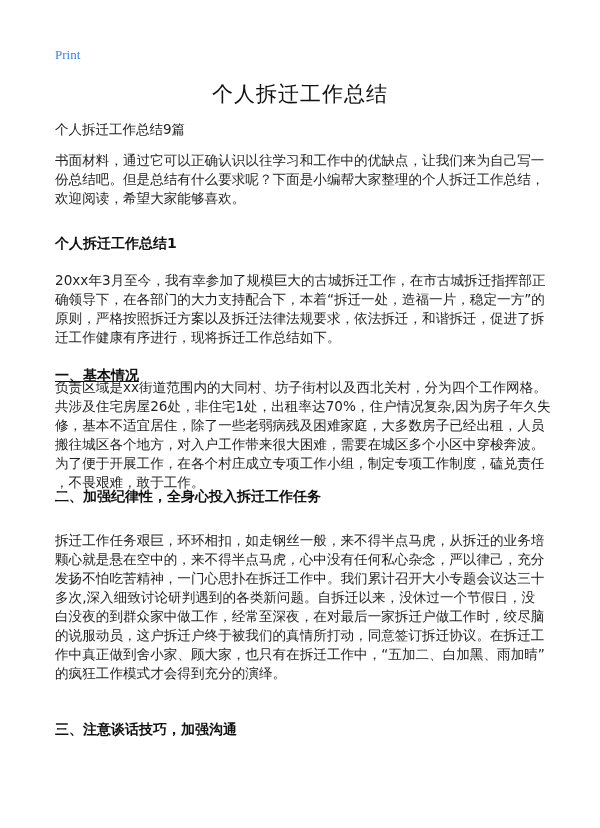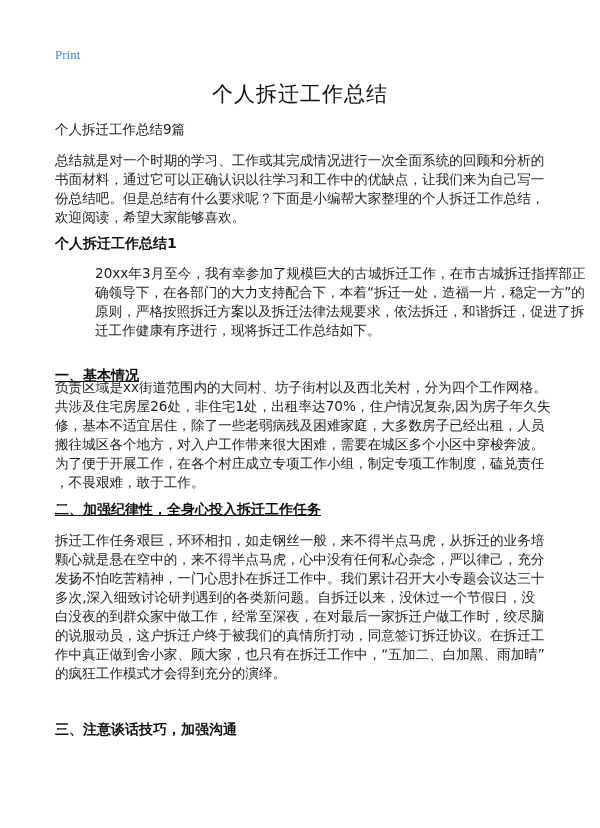--- a/index.html
+++ b/index.html
@@ -17,47 +17,46 @@
 </head>
 <body>
 
 <div class="print">Print</div>
 
 <h1 class="title" style="margin:0;font-weight:normal;">个人拆迁工作总结</h1>
 
 <div class="subtitle">个人拆迁工作总结9篇</div>
 
 <div class="para" style="top:151px;">
-  <span class="ln">总结就是对一个时期的学习、工作或其完成情况进行一次全面系统的回顾和分析的</span>
   <span class="ln">书面材料，通过它可以正确认识以往学习和工作中的优缺点，让我们来为自己写一</span>
   <span class="ln">份总结吧。但是总结有什么要求呢？下面是小编帮大家整理的个人拆迁工作总结，</span>
   <span class="ln">欢迎阅读，希望大家能够喜欢。</span>
 </div>
 
 <div class="h" style="top:235px;">个人拆迁工作总结1</div>
 
-<div class="para" style="top:264px;margin-left:40px;">
+<div class="para" style="top:271px;">
   <span class="ln">20xx年3月至今，我有幸参加了规模巨大的古城拆迁工作，在市古城拆迁指挥部正</span>
   <span class="ln">确领导下，在各部门的大力支持配合下，本着“拆迁一处，造福一片，稳定一方”的</span>
   <span class="ln">原则，严格按照拆迁方案以及拆迁法律法规要求，依法拆迁，和谐拆迁，促进了拆</span>
   <span class="ln">迁工作健康有序进行，现将拆迁工作总结如下。</span>
 </div>
 
 <div class="h" style="top:367px;text-decoration:underline;">一、基本情况</div>
 
 <div class="para" style="top:378px;">
   <span class="ln">负责区域是xx街道范围内的大同村、坊子街村以及西北关村，分为四个工作网格。</span>
   <span class="ln">共涉及住宅房屋26处，非住宅1处，出租率达70%，住户情况复杂,因为房子年久失</span>
   <span class="ln">修，基本不适宜居住，除了一些老弱病残及困难家庭，大多数房子已经出租，人员</span>
   <span class="ln">搬往城区各个地方，对入户工作带来很大困难，需要在城区多个小区中穿梭奔波。</span>
   <span class="ln">为了便于开展工作，在各个村庄成立专项工作小组，制定专项工作制度，磕兑责任</span>
   <span class="ln">，不畏艰难，敢于工作。</span>
 </div>
 
-<div class="h" style="top:501px;text-decoration:underline;">二、加强纪律性，全身心投入拆迁工作任务</div>
+<div class="h" style="top:488px;">二、加强纪律性，全身心投入拆迁工作任务</div>
 
 <div class="para" style="top:531px;">
   <span class="ln">拆迁工作任务艰巨，环环相扣，如走钢丝一般，来不得半点马虎，从拆迁的业务培</span>
   <span class="ln">颗心就是悬在空中的，来不得半点马虎，心中没有任何私心杂念，严以律己，充分</span>
   <span class="ln">发扬不怕吃苦精神，一门心思扑在拆迁工作中。我们累计召开大小专题会议达三十</span>
   <span class="ln">多次,深入细致讨论研判遇到的各类新问题。自拆迁以来，没休过一个节假日，没</span>
   <span class="ln">白没夜的到群众家中做工作，经常至深夜，在对最后一家拆迁户做工作时，绞尽脑</span>
   <span class="ln">的说服动员，这户拆迁户终于被我们的真情所打动，同意签订拆迁协议。在拆迁工</span>
   <span class="ln">作中真正做到舍小家、顾大家，也只有在拆迁工作中，“五加二、白加黑、雨加晴”</span>
   <span class="ln">的疯狂工作模式才会得到充分的演绎。</span>

